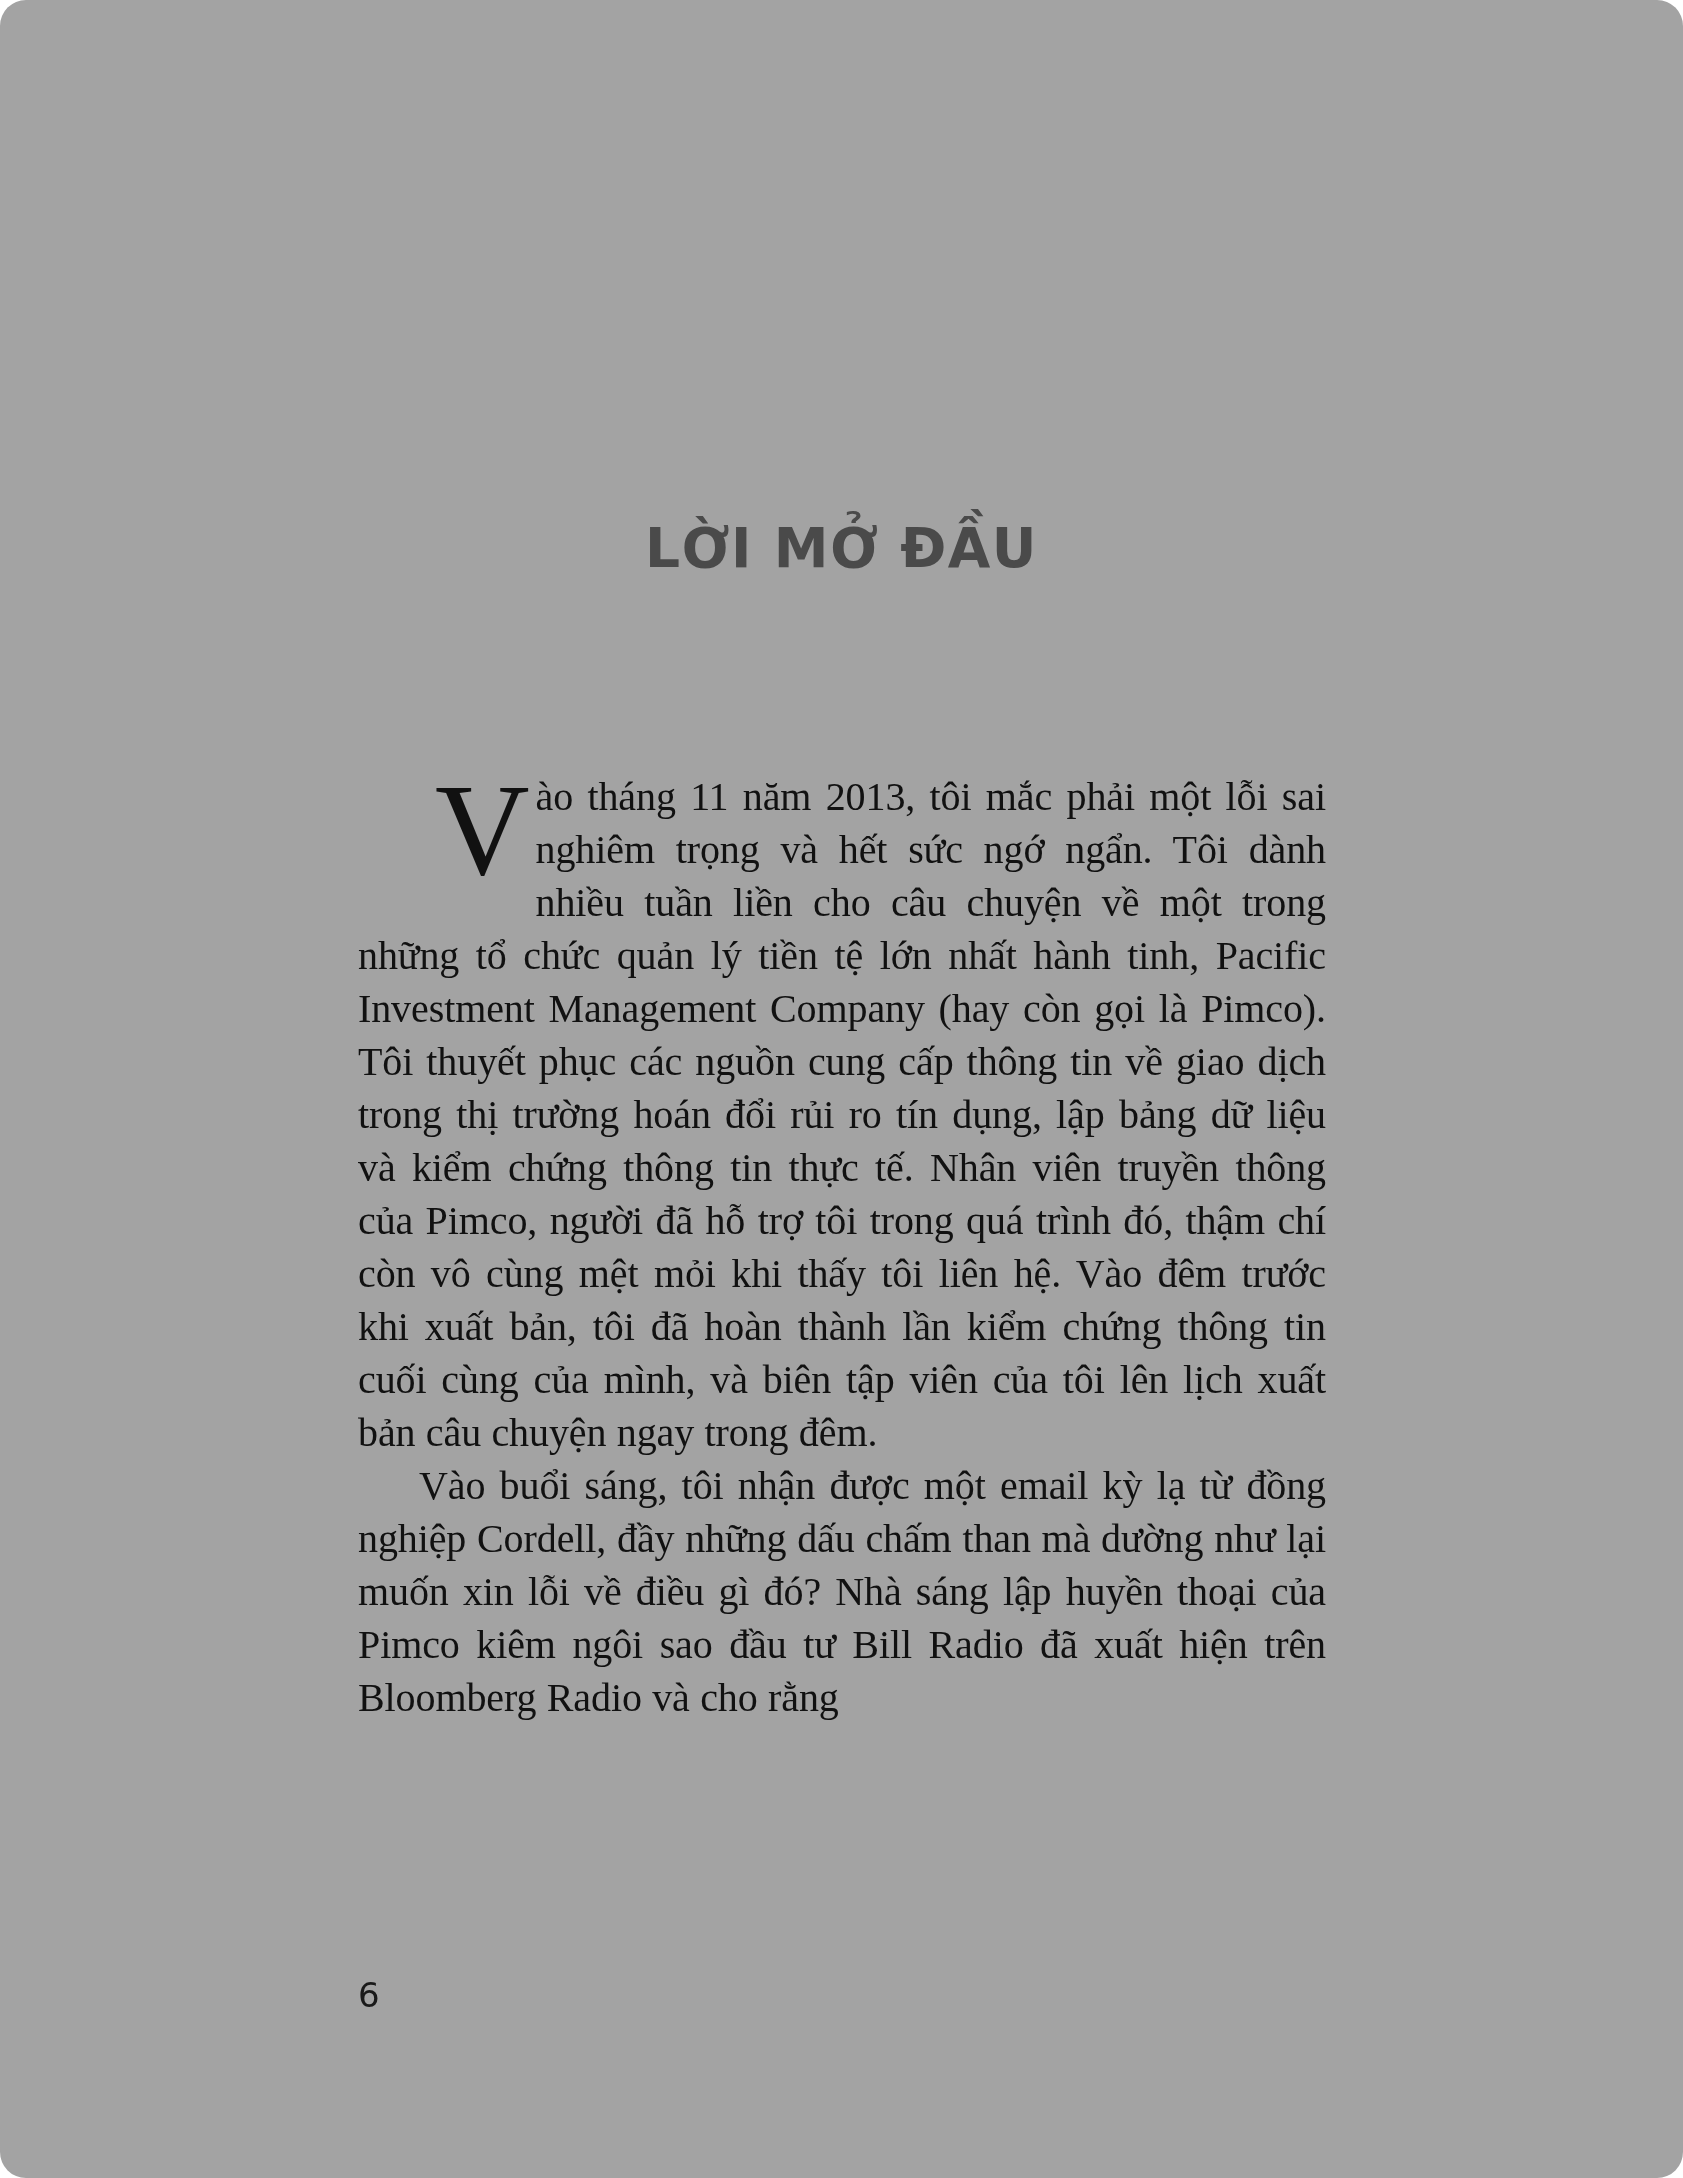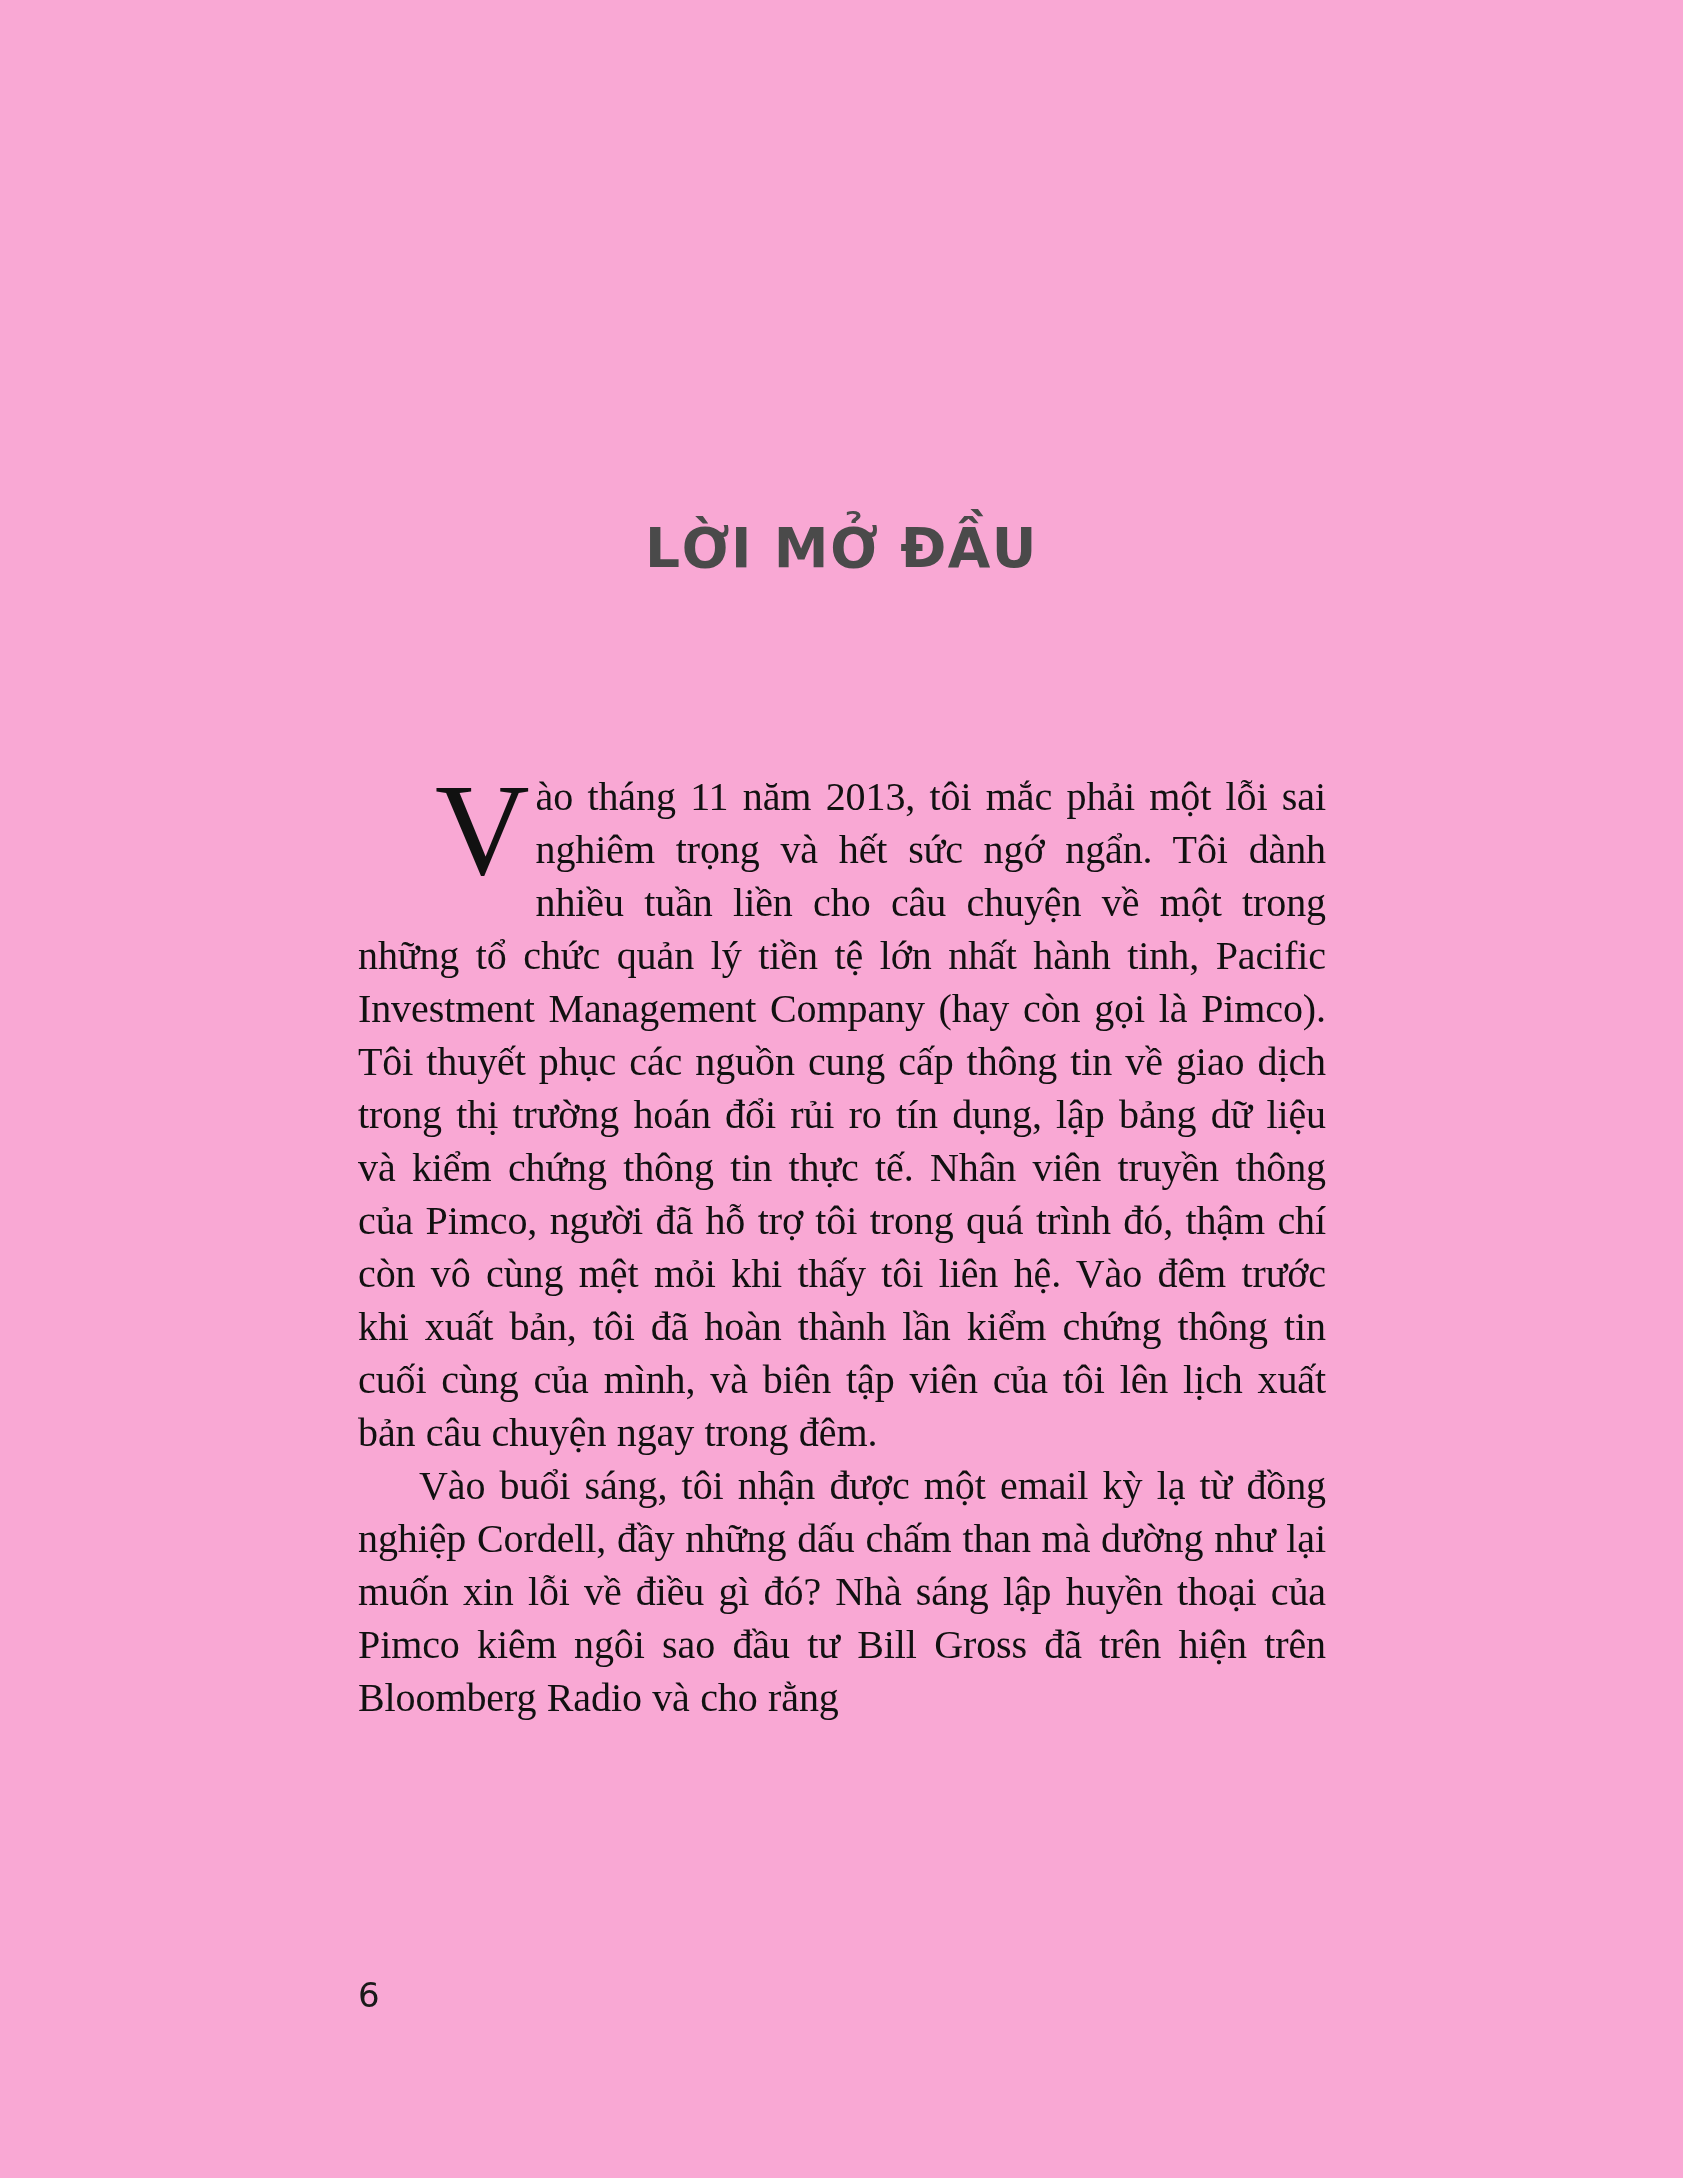--- a/index.html
+++ b/index.html
@@ -11,22 +11,23 @@
     height: 2178px;
     background: #ffffff;
     font-family: "Liberation Serif", serif;
     -webkit-font-smoothing: antialiased;
   }
 
   .page {
     position: relative;
     width: 1683px;
     height: 2178px;
-    background: #f9a8d4;
+    background: #a3a3a3;
     overflow: hidden;
+    border-radius: 26px;
   }
 
   
   .chapter-title {
     position: absolute;
     top: 481px;
     left: 0;
     width: 1683px;
     text-align: center;
     font-family: "DejaVu Sans", sans-serif;
@@ -91,20 +92,20 @@
 <body>
 
 <div class="page">
 
   <h1 class="chapter-title">LỜI MỞ ĐẦU</h1>
 
   <div class="text-block">
 
     <p class="body-paragraph"><span class="dropcap">V</span><span>ào tháng 11 năm 2013, tôi mắc phải một lỗi sai nghiêm trọng và hết sức ngớ ngẩn. Tôi dành nhiều tuần liền cho câu chuyện về một trong những tổ chức quản lý tiền tệ lớn nhất hành tinh, Pacific Investment Management Company (hay còn gọi là Pimco). Tôi thuyết phục các nguồn cung cấp thông tin về giao dịch trong thị trường hoán đổi rủi ro tín dụng, lập bảng dữ liệu và kiểm chứng thông tin thực tế. Nhân viên truyền thông của Pimco, người đã hỗ trợ tôi trong quá trình đó, thậm chí còn vô cùng mệt mỏi khi thấy tôi liên hệ. Vào đêm trước khi xuất bản, tôi đã hoàn thành lần kiểm chứng thông tin cuối cùng của mình, và biên tập viên của tôi lên lịch xuất bản câu chuyện ngay trong đêm.</span></p>
 
-    <p class="body-paragraph">Vào buổi sáng, tôi nhận được một email kỳ lạ từ đồng nghiệp Cordell, đầy những dấu chấm than mà dường như lại muốn xin lỗi về điều gì đó? Nhà sáng lập huyền thoại của Pimco kiêm ngôi sao đầu tư Bill Gross đã trên hiện trên Bloomberg Radio và cho rằng</p>
+    <p class="body-paragraph">Vào buổi sáng, tôi nhận được một email kỳ lạ từ đồng nghiệp Cordell, đầy những dấu chấm than mà dường như lại muốn xin lỗi về điều gì đó? Nhà sáng lập huyền thoại của Pimco kiêm ngôi sao đầu tư Bill Radio đã xuất hiện trên Bloomberg Radio và cho rằng</p>
 
   </div>
 
   <div class="page-number">6</div>
 
 </div>
 
 
 </body></html>

